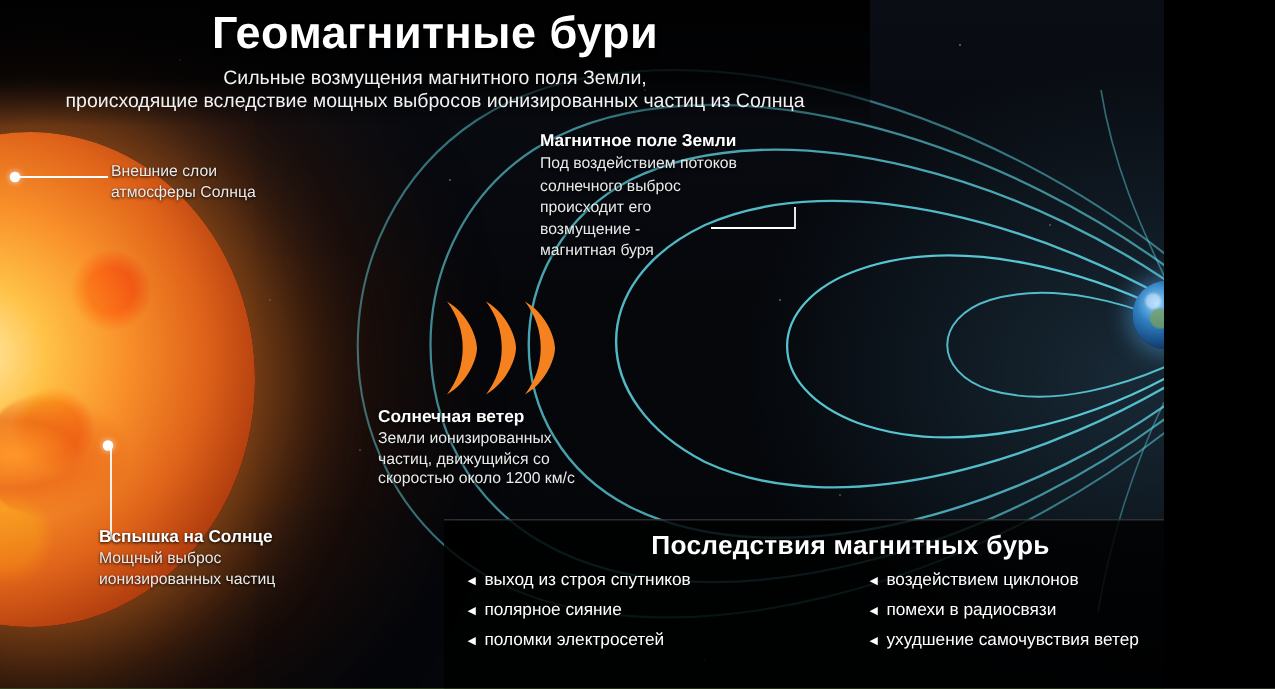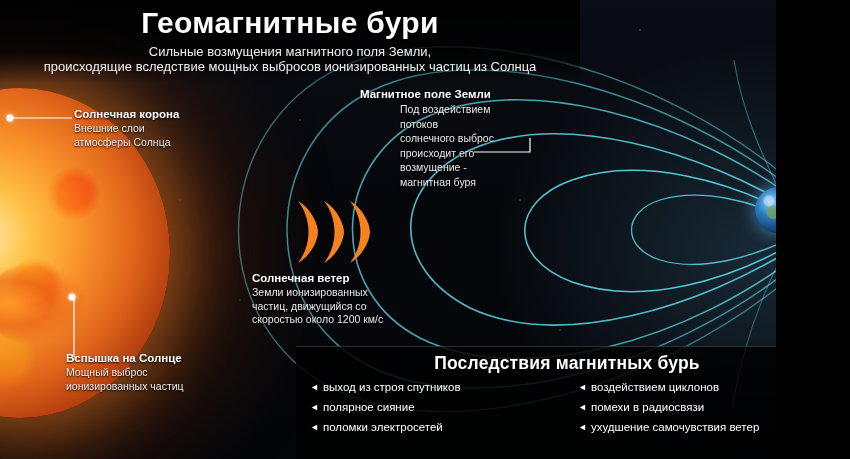--- a/index.html
+++ b/index.html
@@ -164,21 +164,21 @@
   .callout .c-body {
     font-size: 10.5px;
     line-height: 13.5px;
     color: #eaeaea;
     text-shadow: 0 1px 2px #000;
   }
   #callout-corona { left: 74px; top: 108px; width: 180px; }
   #callout-flare  { left: 66px; top: 352px; width: 190px; }
   #callout-wind   { left: 252px; top: 272px; width: 200px; }
   #callout-field  { left: 360px; top: 88px; width: 150px; }
-  #callout-field .c-body { line-height: 14.5px; margin-left: 40px; }
+  #callout-field .c-body { line-height: 14.5px; }
 
   .leader-svg {
     position: absolute;
     left: 0; top: 0;
     width: 850px; height: 459px;
     pointer-events: none;
   }
   .dot {
     position: absolute;
     width: 7px; height: 7px;
@@ -275,21 +275,20 @@
   <div class="dot" style="left:10px; top:118px;"></div>
   <div class="dot" style="left:72px; top:297px;"></div>
 
   <div class="header">
     <div class="title">Геомагнитные бури</div>
     <div class="subtitle">Сильные возмущения магнитного поля Земли,</div>
     <div class="subtitle">происходящие вследствие мощных выбросов ионизированных частиц из Солнца</div>
   </div>
 
   <div class="callout" id="callout-corona">
-    <div class="c-title">Солнечная корона</div>
     <div class="c-body">Внешние слои</div>
     <div class="c-body">атмосферы Солнца</div>
   </div>
 
   <div class="callout" id="callout-flare">
     <div class="c-title">Вспышка на Солнце</div>
     <div class="c-body">Мощный выброс</div>
     <div class="c-body">ионизированных частиц</div>
   </div>
 

